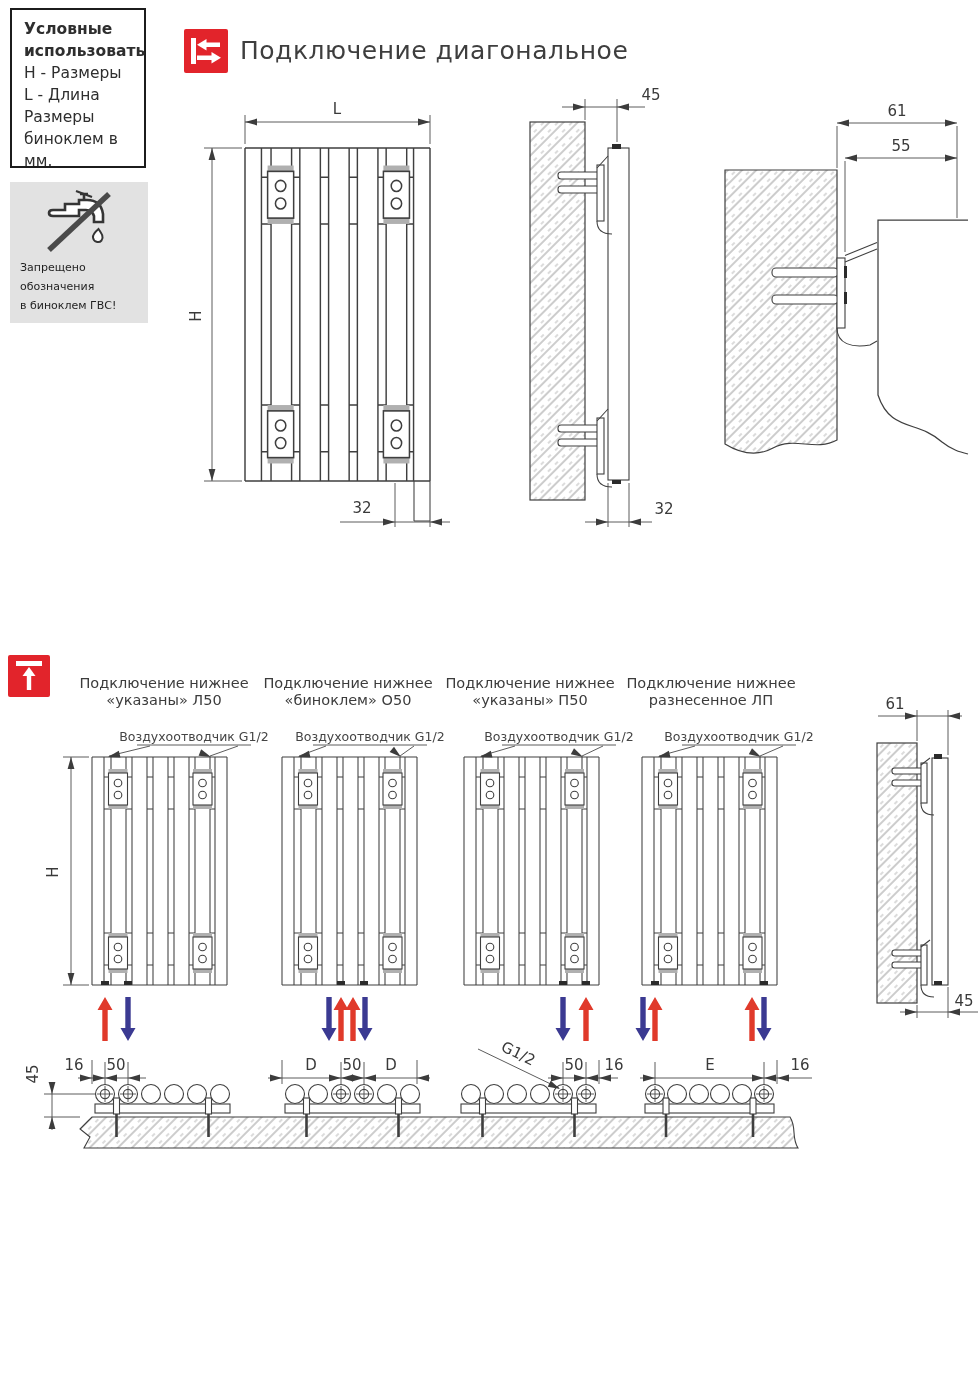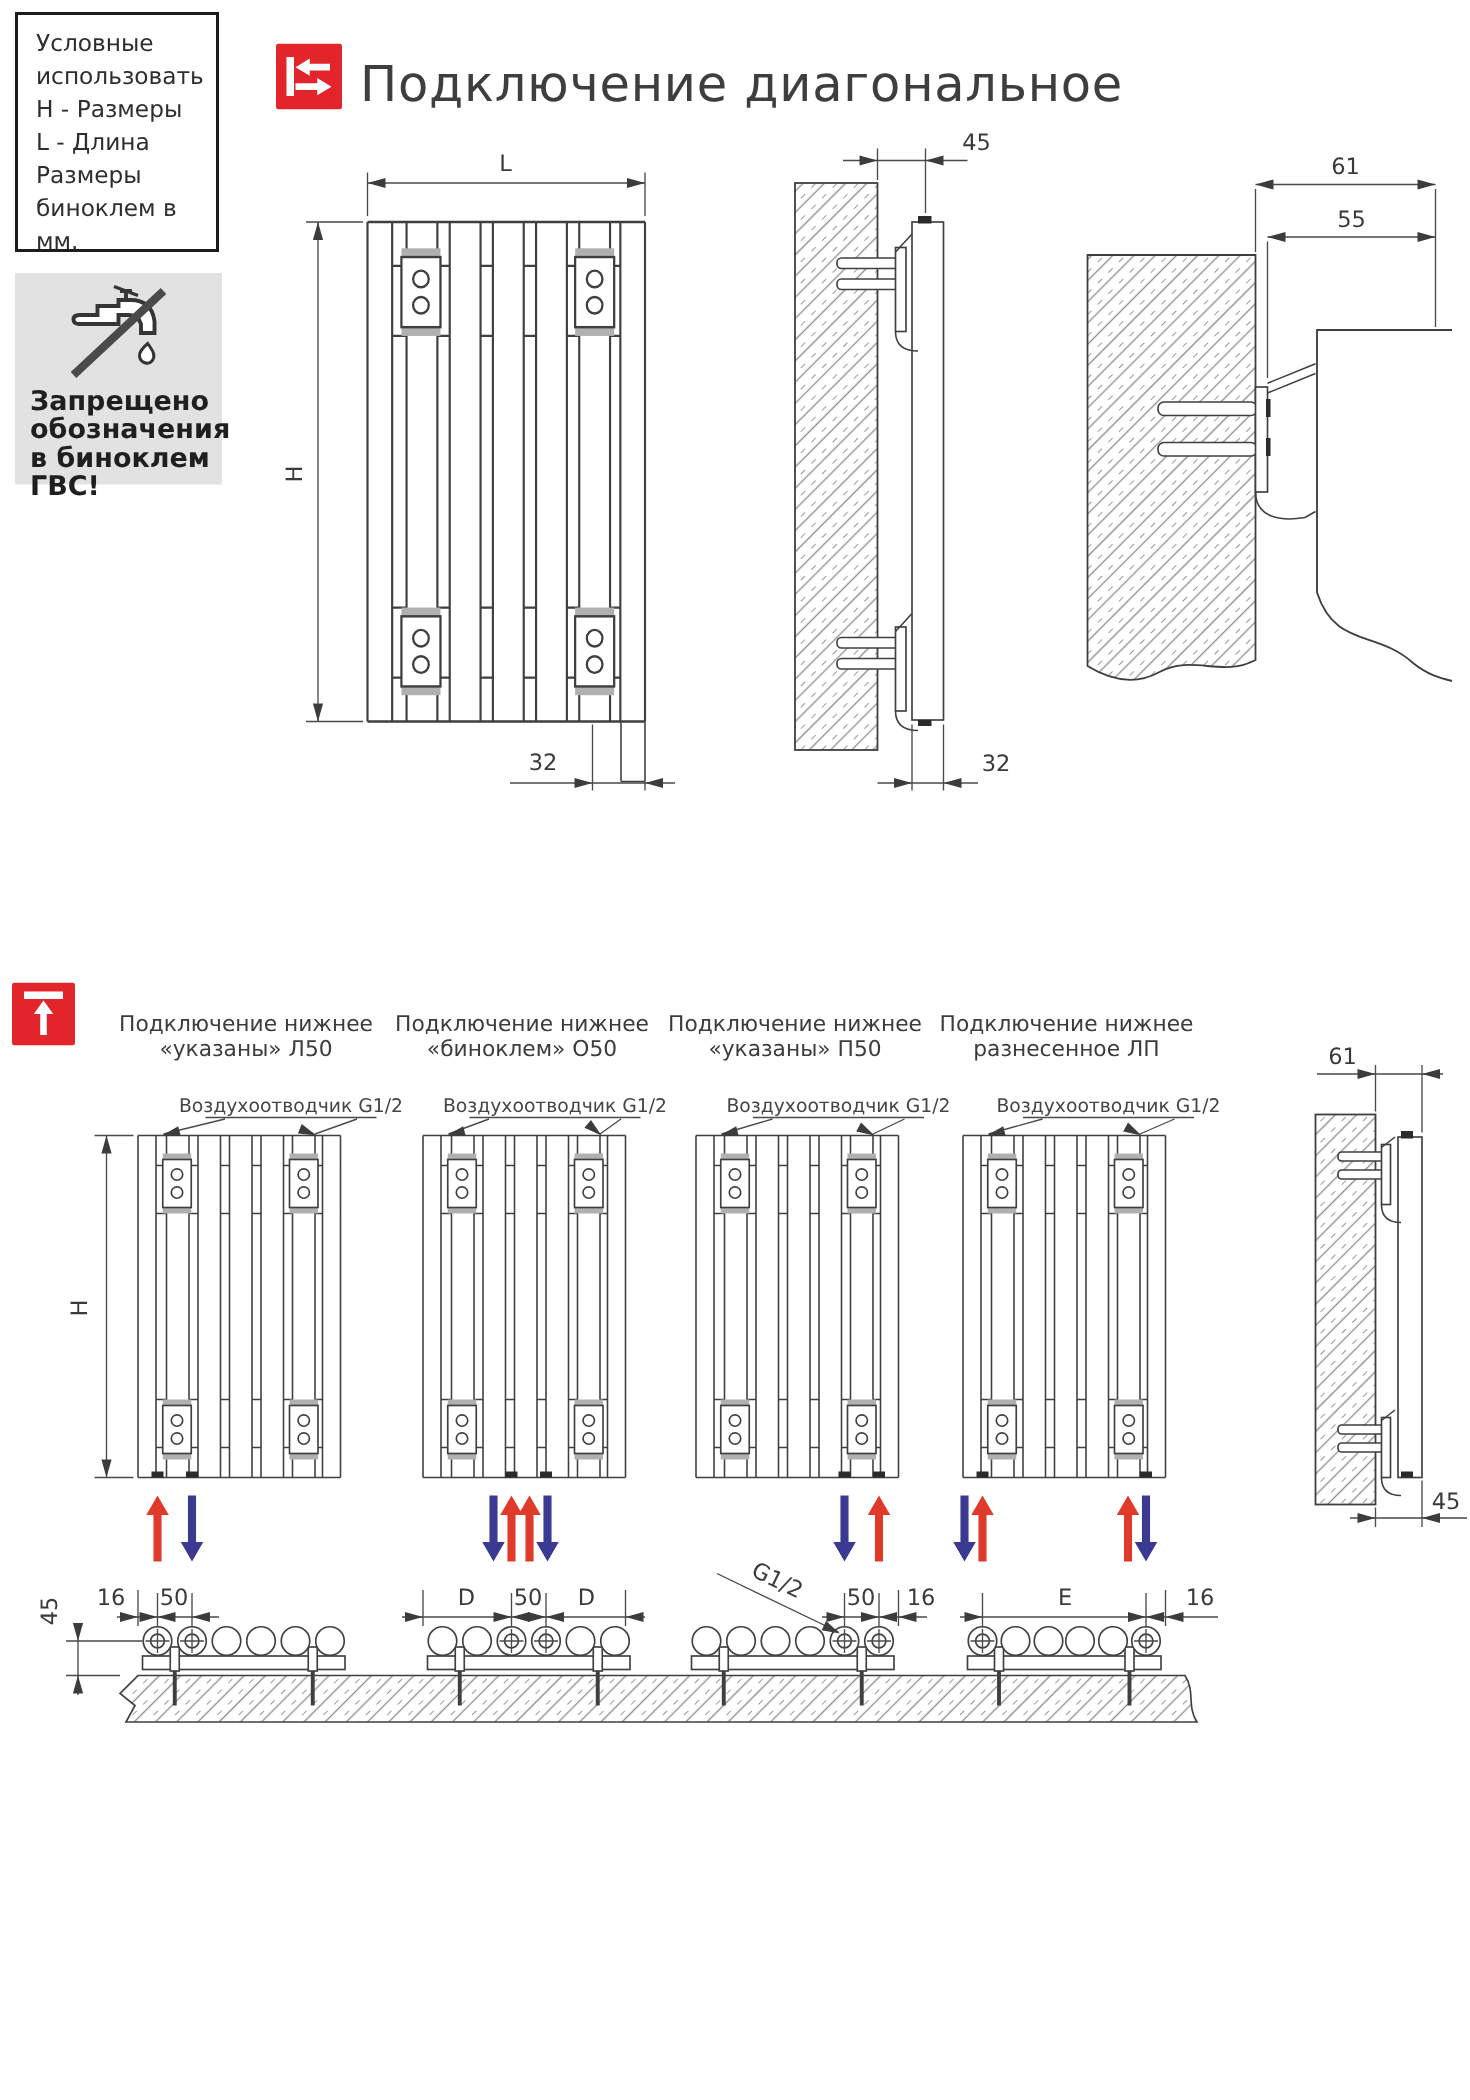--- a/index.html
+++ b/index.html
@@ -1,28 +1,28 @@
 <!DOCTYPE html>
 <html><head>
 <meta charset="utf-8">
 <style>
   html,body{margin:0;padding:0;background:#fff;}
   body{width:980px;height:1400px;position:relative;font-family:"DejaVu Sans",sans-serif;color:#3a3a3a;}
   .abs{position:absolute;}
   
   .legend-box{left:10px;top:8px;width:136px;height:160px;border:2.5px solid #1c1c1c;background:#fff;padding:8px 0 0 12px;box-sizing:border-box;}
   .legend-box .ln{display:block;font-size:15.5px;line-height:22px;color:#2e2e2e;}
-  .legend-box .b{font-weight:normal;}
+  .legend-box .b{font-weight:bold;}
   
   .warn-box{left:10px;top:182px;width:138px;height:141px;background:#e2e2e2;}
   .warn-icon-wrap{position:absolute;left:29px;top:6px;width:80px;height:68px;}
   .warn-text{position:absolute;left:10px;top:76px;}
-  .warn-text .ln{display:block;font-weight:bold;font-size:18px;line-height:19px;color:#1f1f1f;}
+  .warn-text .ln{display:block;font-weight:normal;font-size:11px;line-height:19px;color:#1f1f1f;}
   
-  .main-title{left:240px;top:36px;font-size:33px;letter-spacing:.5px;color:#3e3e3e;}
+  .main-title{left:240px;top:36px;font-size:25px;letter-spacing:.5px;color:#3e3e3e;}
   .hdr{top:658px;width:212px;text-align:center;font-size:14.5px;line-height:17px;color:#3c3c3c;margin-top:17px;}
   .hdr span{display:block;}
   svg text{font-family:"DejaVu Sans",sans-serif;fill:#3a3a3a;}
   .dimtxt{font-size:15px;}
   .venttxt{font-size:12.5px;fill:#444;}
   .dln{stroke:#4a4a4a;stroke-width:0.9;fill:none;}
   .mln{stroke:#3f3f3f;stroke-width:1.25;fill:none;}
   .tln{stroke:#3f3f3f;stroke-width:1.05;fill:none;}
   .wfill{fill:#fff;stroke:#3f3f3f;stroke-width:1.1;}
   .cap{fill:#b0b0b0;stroke:none;}

